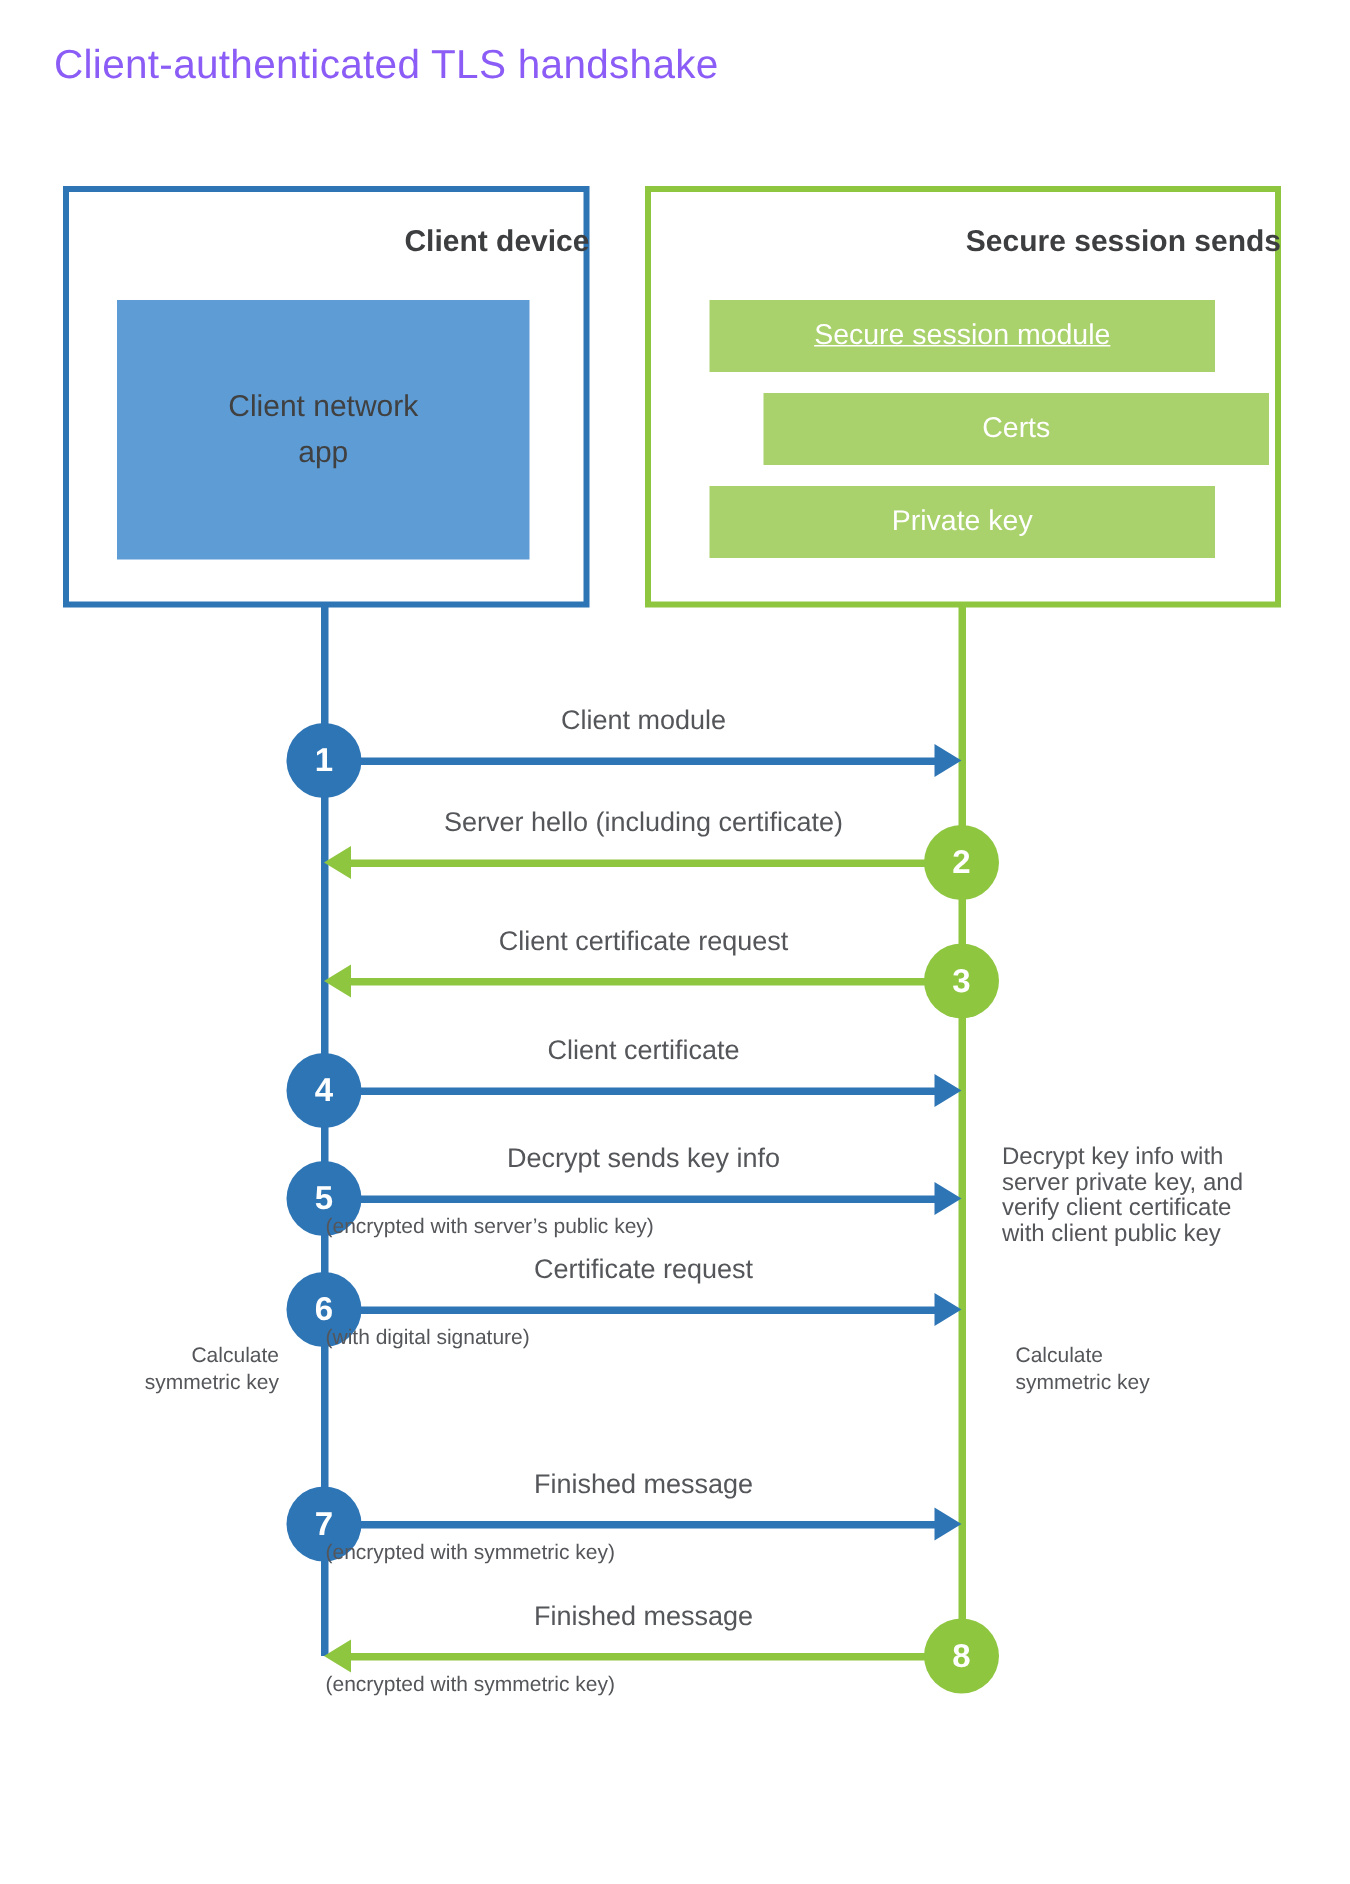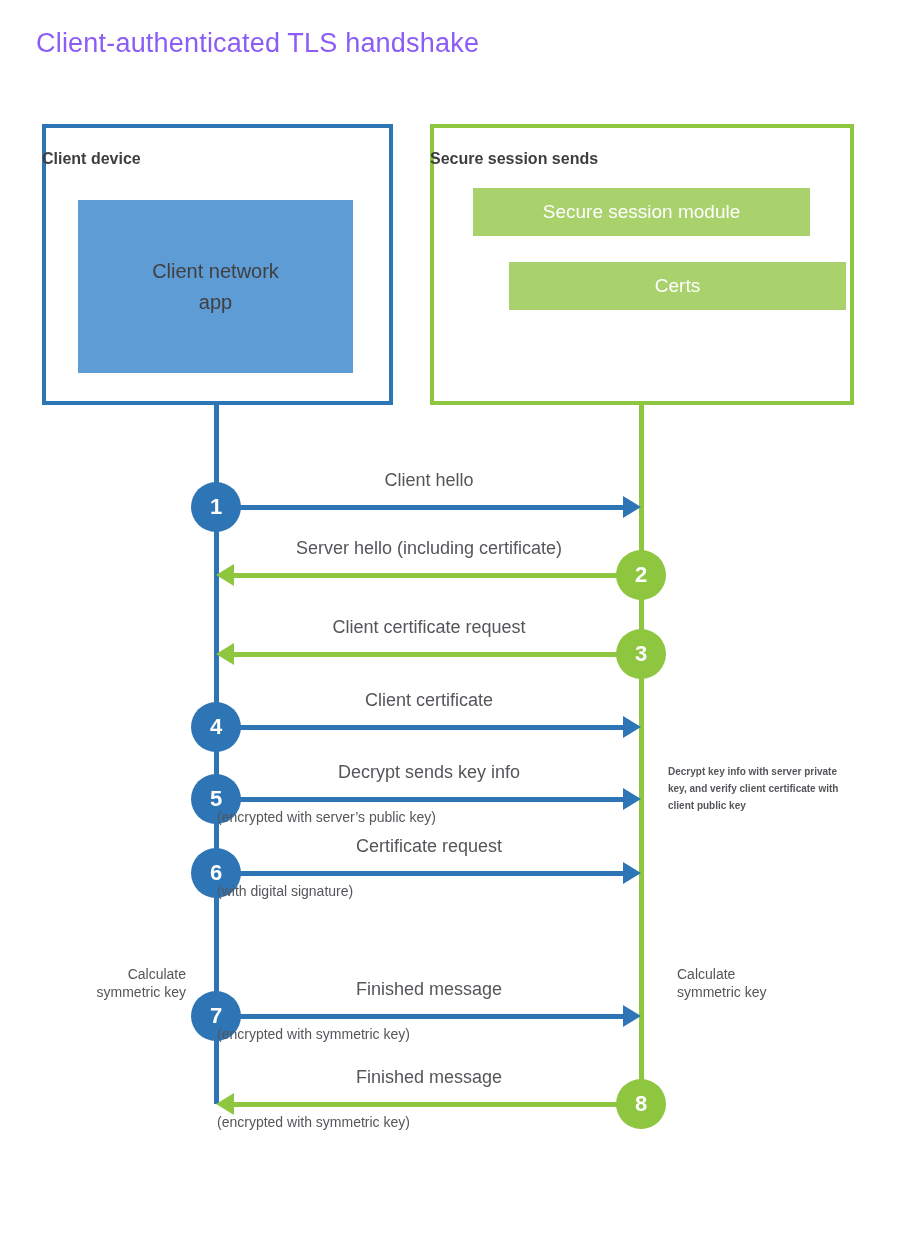--- a/index.html
+++ b/index.html
@@ -27,22 +27,22 @@
     font-weight: 400;
     color: #8b5cf6;
     letter-spacing: 0.2px;
   }
   
   .entity-box { position: absolute; background: #fff; }
   .client-box { left: 42px; top: 124px; width: 351px; height: 281px; border: 4px solid var(--blue); }
   .server-box { left: 430px; top: 124px; width: 424px; height: 281px; border: 4px solid var(--green); }
   .entity-title {
     position: absolute;
-    text-align: left;
-    font-size: 16px;
+    text-align: right;
+    font-size: 20px;
     font-weight: 700;
     color: var(--text-dark);
   }
   .client-title { left: 42px; top: 150px; width: 351px; }
   .server-title { left: 430px; top: 150px; width: 424px; }
   .app-box {
     position: absolute;
     left: 78px; top: 200px; width: 275px; height: 173px;
     background: var(--blue-light);
     display: flex; align-items: center; justify-content: center;
@@ -51,21 +51,21 @@
     color: #404040; font-size: 20px; line-height: 1.55;
     text-align: center; max-width: 165px; display: inline-block;
   }
   .server-bar {
     position: absolute;
     left: 473px; width: 337px; height: 48px;
     background: var(--green-light);
     display: flex; align-items: center; justify-content: center;
     color: #fff; font-size: 19px;
   }
-  .bar-1 { top: 188px; }
+  .bar-1 { top: 200px; text-decoration: underline; }
   .bar-2 { top: 262px; margin-left: 36px; }
   .bar-3 { top: 324px; }
   
   .lifeline { position: absolute; width: 5px; top: 404px; }
   .lifeline-client { left: 214px; height: 700px; background: var(--blue); }
   .lifeline-server { left: 639px; height: 702px; background: var(--green); }
   
   .arrow-line { position: absolute; height: 5px; top: calc(var(--y) - 2px); }
   .right .arrow-line { left: 216px; width: 409px; background: var(--blue); }
   .left  .arrow-line { left: 232px; width: 409px; background: var(--green); }
@@ -95,27 +95,26 @@
     left: 217px; width: 424px;
     top: calc(var(--y) + 10px);
     text-align: left;
     font-size: 14px;
     color: var(--text-gray);
   }
   
   .side-note {
     position: absolute;
     left: 668px; top: 763px; width: 178px;
-    font-size: 10px; line-height: 17px;
-    color: var(--text-gray);
-    font-weight: bold;
+    font-size: 16px; line-height: 17px;
+    color: var(--text-gray);
   }
   .calc-note {
     position: absolute;
-    top: 966px; width: 110px;
+    top: 895px; width: 110px;
     font-size: 14px; line-height: 17.5px;
     color: var(--text-gray);
   }
   .calc-left { left: 76px; text-align: right; }
   .calc-right { left: 677px; text-align: left; }
 </style>
 </head>
 <body>
 
 <div class="canvas">
@@ -125,29 +124,30 @@
   <div class="entity-box client-box"></div>
   <div class="entity-title client-title">Client device</div>
   <div class="app-box">
     <span>Client network app</span>
   </div>
 
   <div class="entity-box server-box"></div>
   <div class="entity-title server-title">Secure session sends</div>
   <div class="server-bar bar-1">Secure session module</div>
   <div class="server-bar bar-2">Certs</div>
+  <div class="server-bar bar-3">Private key</div>
 
   <div class="lifeline lifeline-client"></div>
   <div class="lifeline lifeline-server"></div>
 
   <div class="step right" style="--y:507px">
     <div class="arrow-line"></div>
     <div class="arrow-head"></div>
     <div class="badge">1</div>
-    <div class="msg-label">Client hello</div>
+    <div class="msg-label">Client module</div>
   </div>
 
   <div class="step left" style="--y:575px">
     <div class="arrow-line"></div>
     <div class="arrow-head"></div>
     <div class="badge">2</div>
     <div class="msg-label">Server hello (including certificate)</div>
   </div>
 
   <div class="step left" style="--y:654px">

